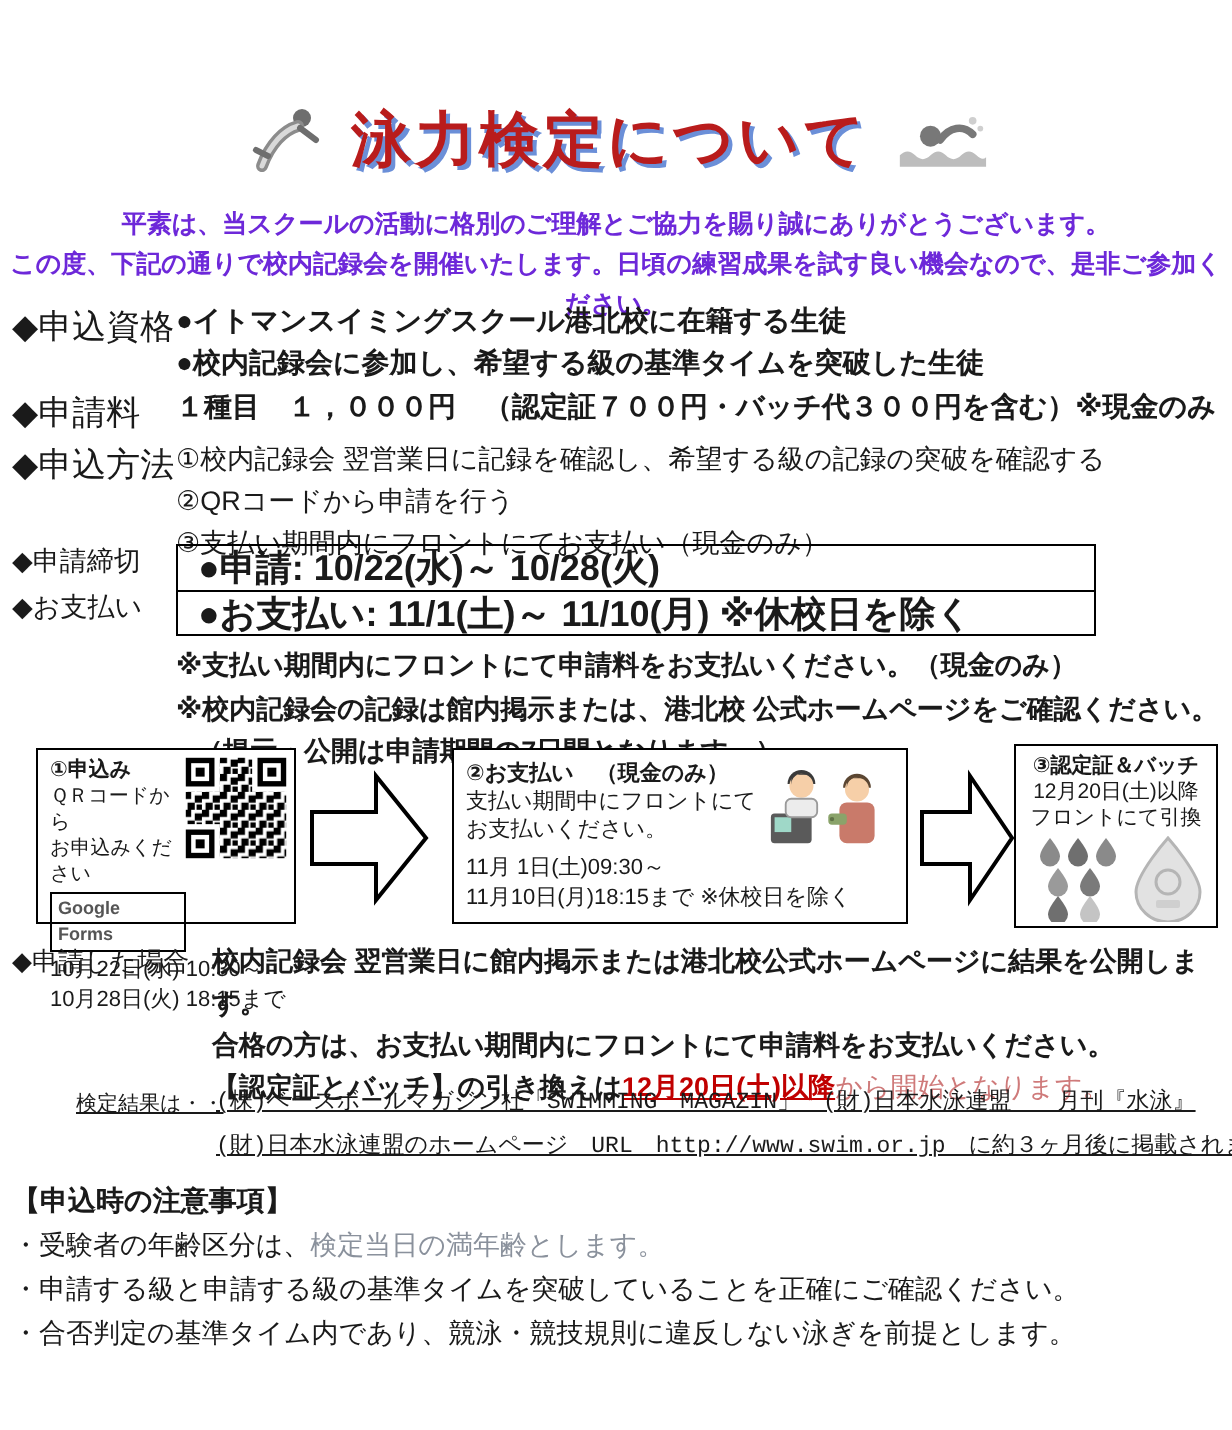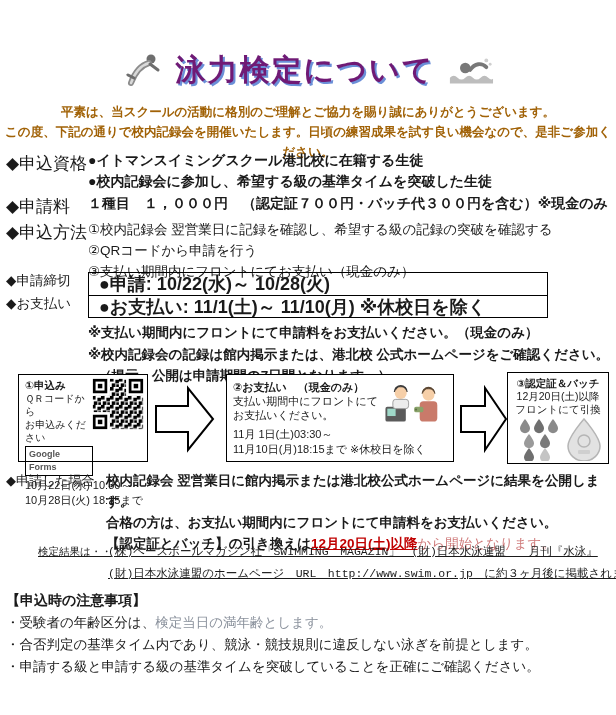--- a/index.html
+++ b/index.html
@@ -5,26 +5,26 @@
   * { margin:0; padding:0; box-sizing:border-box; }
   html,body { background:#fff; }
   .doc {
     position:relative; width:616px; height:715px; background:#fff;
     font-family:"Liberation Sans","DejaVu Sans",sans-serif; color:#1a1a1a;
     overflow:hidden;
   }
   
   .title-row { position:absolute; top:44px; left:0; width:616px; height:52px;
     display:flex; align-items:center; justify-content:center; gap:14px; }
-  .page-title { font-size:30px; font-weight:900; letter-spacing:2px; color:#701a75;
+  .page-title { font-size:30px; font-weight:900; letter-spacing:2px; color:#b91c1c;
     text-shadow:2px 2px 0 var(--title_shadow); }
   .icon-wrap { display:inline-flex; align-items:center; }
   
   .intro { position:absolute; top:102px; left:0; width:616px; text-align:center;
-    font-size:12.5px; font-weight:700; color:#a16207; line-height:20px; }
+    font-size:12.5px; font-weight:700; color:#6d28d9; line-height:20px; }
   
   .info { position:absolute; top:150px; left:6px; width:604px; font-size:14px; }
   .irow { display:flex; margin-bottom:1px; }
   .lbl { width:82px; flex:0 0 82px; font-size:17px; font-weight:400; padding-top:2px; }
   .ic { flex:1; }
   .bline { font-weight:700; line-height:21px; }
   .nline { font-weight:400; line-height:21px; font-size:13.5px; }
   .fee { font-weight:700; line-height:21px; }
   
   .dl-wrap { position:absolute; top:272px; left:6px; width:604px; }
@@ -203,21 +203,21 @@
         <path d="M13 14.5 A6 6 0 0 1 24 11 L24 9 L13 9 Z" fill="#3a3a3a"></path>
         <rect x="10" y="22" width="17" height="10" rx="3" fill="#ececec" stroke="#9a9a9a" stroke-width="1"></rect>
         <path d="M41 16 A7.5 7.5 0 0 1 56 16 Z" fill="#5b4632"></path>
         <circle cx="48.5" cy="17" r="6.5" fill="#f6cfa8"></circle>
         <path d="M43 16 A6 6 0 0 1 54 13 L54 11 L43 11 Z" fill="#5b4632"></path>
         <rect x="39" y="24" width="19" height="22" rx="4" fill="#c97a6a"></rect>
         <rect x="33" y="30" width="10" height="6" rx="2" fill="#8aa36a"></rect>
         <circle cx="35" cy="33" r="1.2" fill="#5f7247"></circle>
       </svg>
       <div class="dates">
-        <div class="fdate">11月 1日(土)03:30～</div>
+        <div class="fdate">11月 1日(土)09:30～</div>
         <div class="fdate">11月10日(月)18:15まで ※休校日を除く</div>
       </div>
     </div>
 
     <svg class="arrow arrow2" width="50" height="70" viewBox="0 0 50 70">
       <polygon points="2,22 26,22 26,4 47,35 26,66 26,48 2,48" fill="#fff" stroke="#000" stroke-width="2"></polygon>
     </svg>
 
     <div class="fbox fbox3">
       <div class="s3-title">③認定証＆バッチ</div>
@@ -258,17 +258,17 @@
       <div>(株)ベースボールマガジン社「SWIMMING　MAGAZIN」　(財)日本水泳連盟　　月刊『水泳』</div>
       <div>(財)日本水泳連盟のホームページ　URL　http://www.swim.or.jp　に約３ヶ月後に掲載されます。</div>
     </div>
   </div>
 
   <div class="cautions">
     <div class="c-head">【申込時の注意事項】</div>
     <div>
       <span>・受験者の年齢区分は、</span><span class="gray-note">検定当日の満年齢とします。</span>
     </div>
+    <div>・申請する級と申請する級の基準タイムを突破していることを正確にご確認ください。</div>
     <div>・合否判定の基準タイム内であり、競泳・競技規則に違反しない泳ぎを前提とします。</div>
-    <div>・申請する級と申請する級の基準タイムを突破していることを正確にご確認ください。</div>
   </div>
 
 </div>
 
 </body></html>

